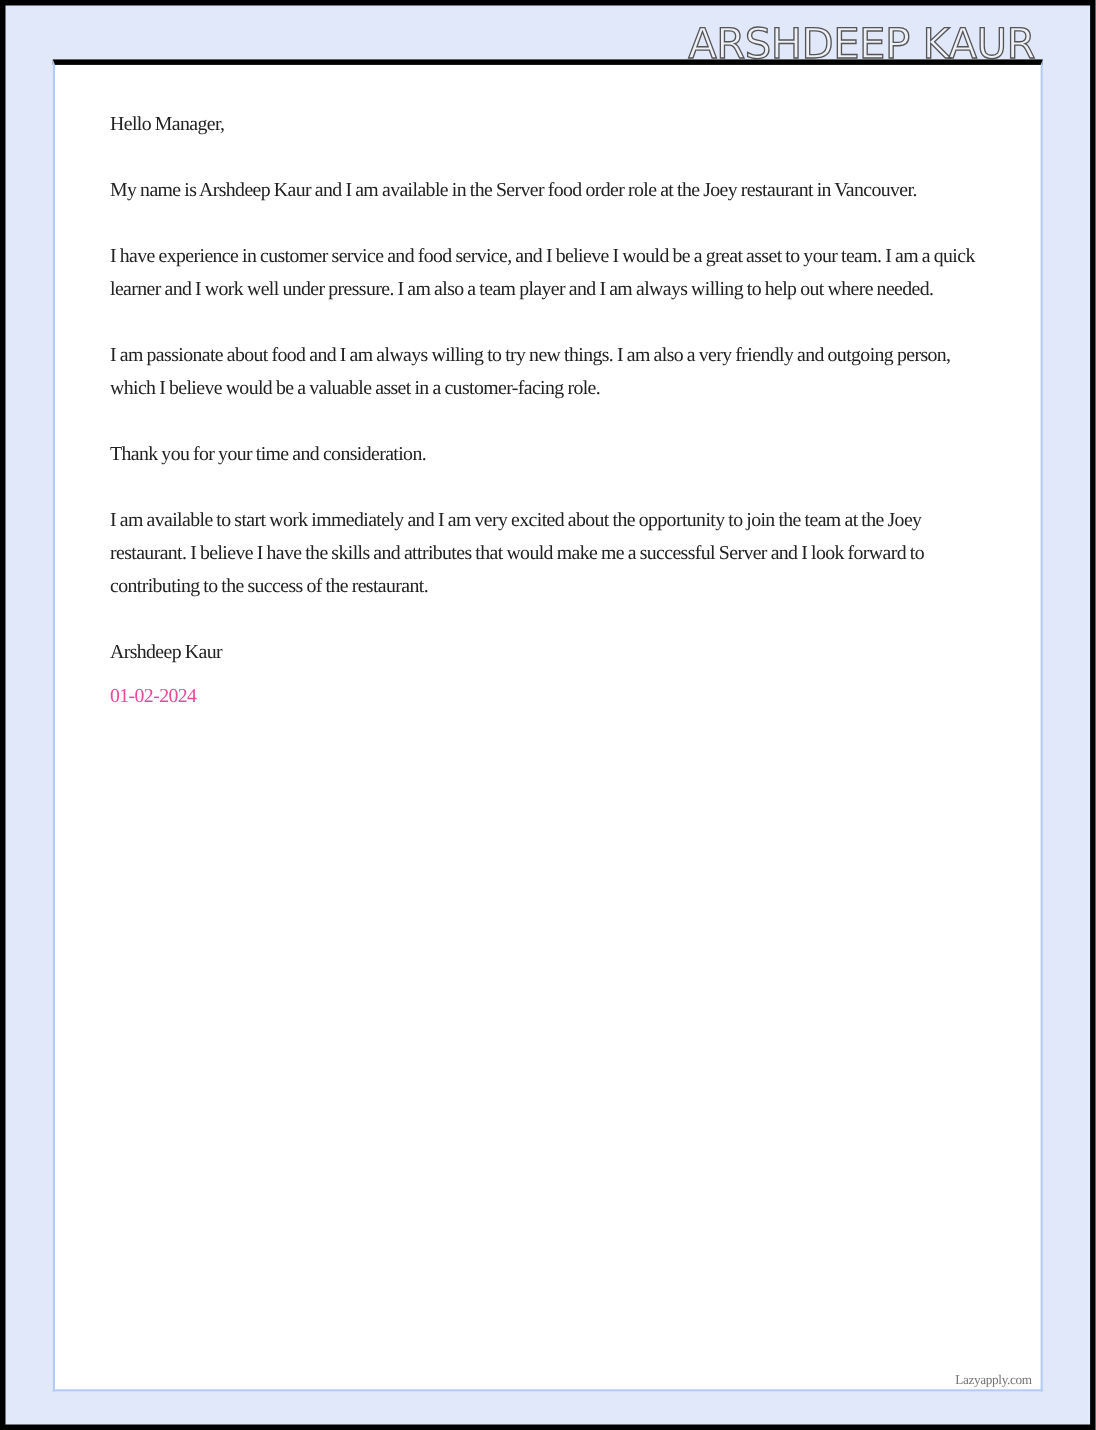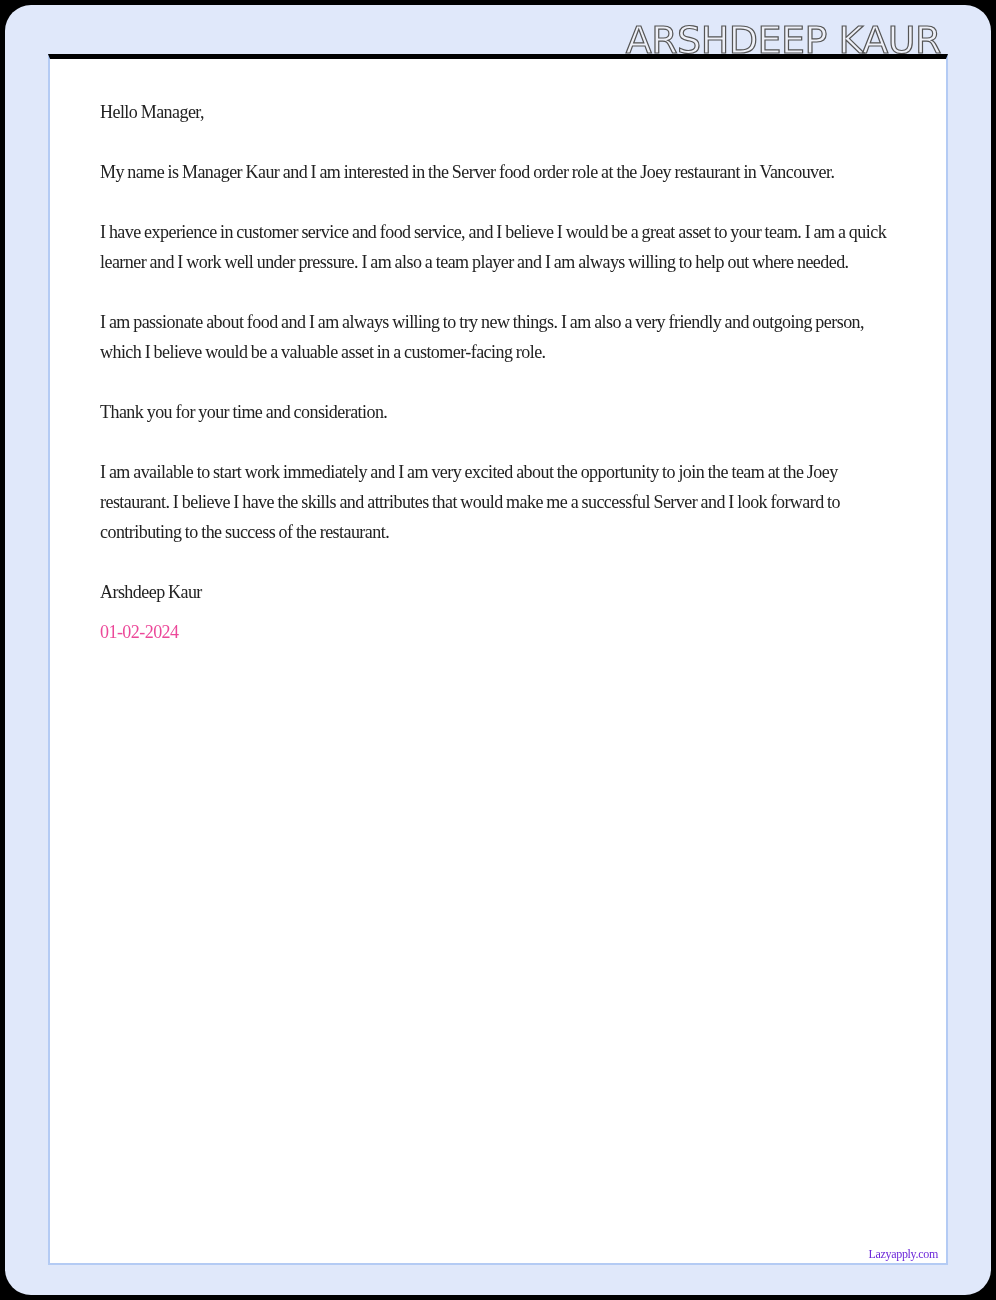--- a/index.html
+++ b/index.html
@@ -8,21 +8,20 @@
     background: #000;
     position: relative;
     overflow: hidden;
     font-family: "DejaVu Sans", sans-serif;
   }
   .frame {
     position: absolute;
     left: 5px; top: 5px;
     width: 986px; height: 1290px;
     background: #e0e8fa;
-    border-radius: 26px;
   }
   .name {
     position: absolute;
     right: 50px; top: 12px;
     font-family: "DejaVu Sans", sans-serif;
     font-size: 38px;
     letter-spacing: -0.5px;
     color: #eef0f8;
     -webkit-text-stroke: 1.2px #555;
     line-height: 46px;
@@ -49,35 +48,35 @@
     letter-spacing: -0.55px;
     word-spacing: -0.5px;
   }
   .body p { margin: 0 0 30px 0; }
   .body p.sig { margin-bottom: 10px; }
   .date { color: #ec4899; margin: 0; }
   .footer {
     position: absolute;
     right: 8px; bottom: 1px;
     font-size: 12px;
-    color: #6d28d9;
+    color: #737373;
     letter-spacing: -0.3px;
     margin-left: 21px;
   }
 </style>
 </head>
 <body>
 
 <div class="frame">
   <div class="name">ARSHDEEP KAUR</div>
 
   <div class="page">
     <div class="body">
       <p>Hello Manager,</p>
-      <p>My name is Manager Kaur and I am interested in the Server food order role at the Joey restaurant in Vancouver.</p>
+      <p>My name is Arshdeep Kaur and I am available in the Server food order role at the Joey restaurant in Vancouver.</p>
       <p>I have experience in customer service and food service, and I believe I would be a great asset to your team. I am a quick learner and I work well under pressure. I am also a team player and I am always willing to help out where needed.</p>
       <p>I am passionate about food and I am always willing to try new things. I am also a very friendly and outgoing person, which I believe would be a valuable asset in a customer-facing role.</p>
       <p>Thank you for your time and consideration.</p>
       <p>I am available to start work immediately and I am very excited about the opportunity to join the team at the Joey restaurant. I believe I have the skills and attributes that would make me a successful Server and I look forward to contributing to the success of the restaurant.</p>
       <p class="sig">Arshdeep Kaur</p>
       <p class="date">01-02-2024</p>
     </div>
     <div class="footer">Lazyapply.com</div>
   </div>
 </div>

